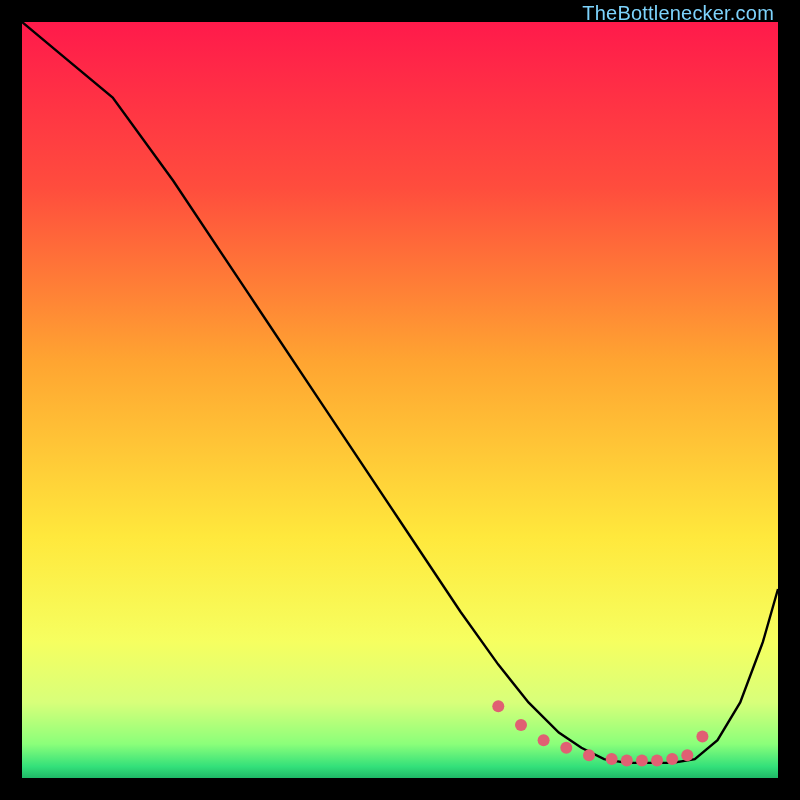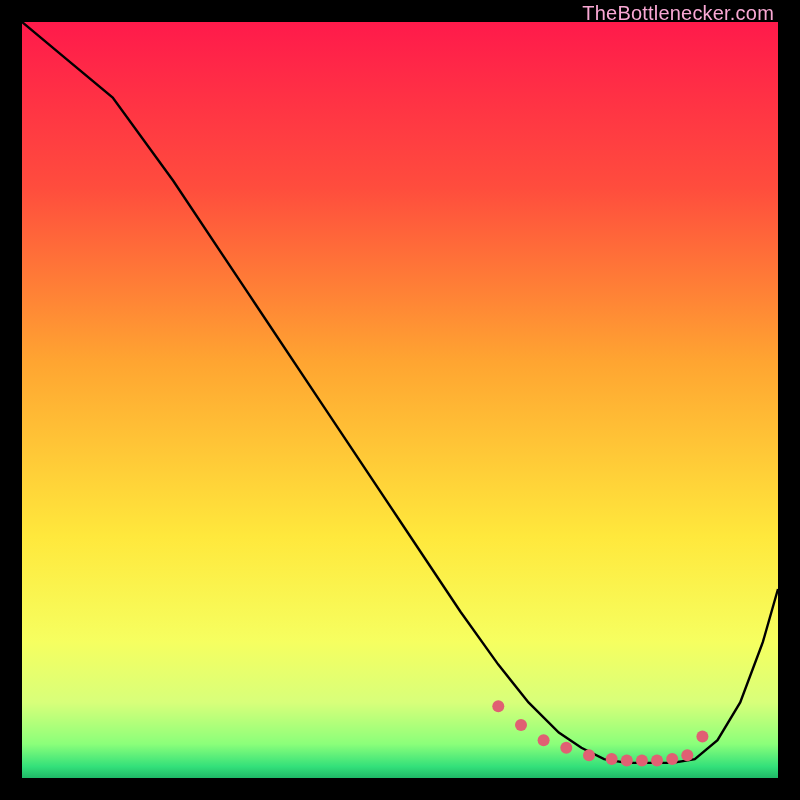--- a/index.html
+++ b/index.html
@@ -23,21 +23,21 @@
     position: absolute;
     left: 0;
     top: 0;
     width: 756px;
     height: 756px;
   }
   .attribution {
     position: absolute;
     top: 2px;
     right: 26px;
-    color: #f9a8d4;
+    color: #7dd3fc;
     font-size: 20px;
     letter-spacing: 0.2px;
     font-weight: 500;
   }
 </style>
 </head>
 <body>
 
 <div class="attribution">TheBottlenecker.com</div>
 

